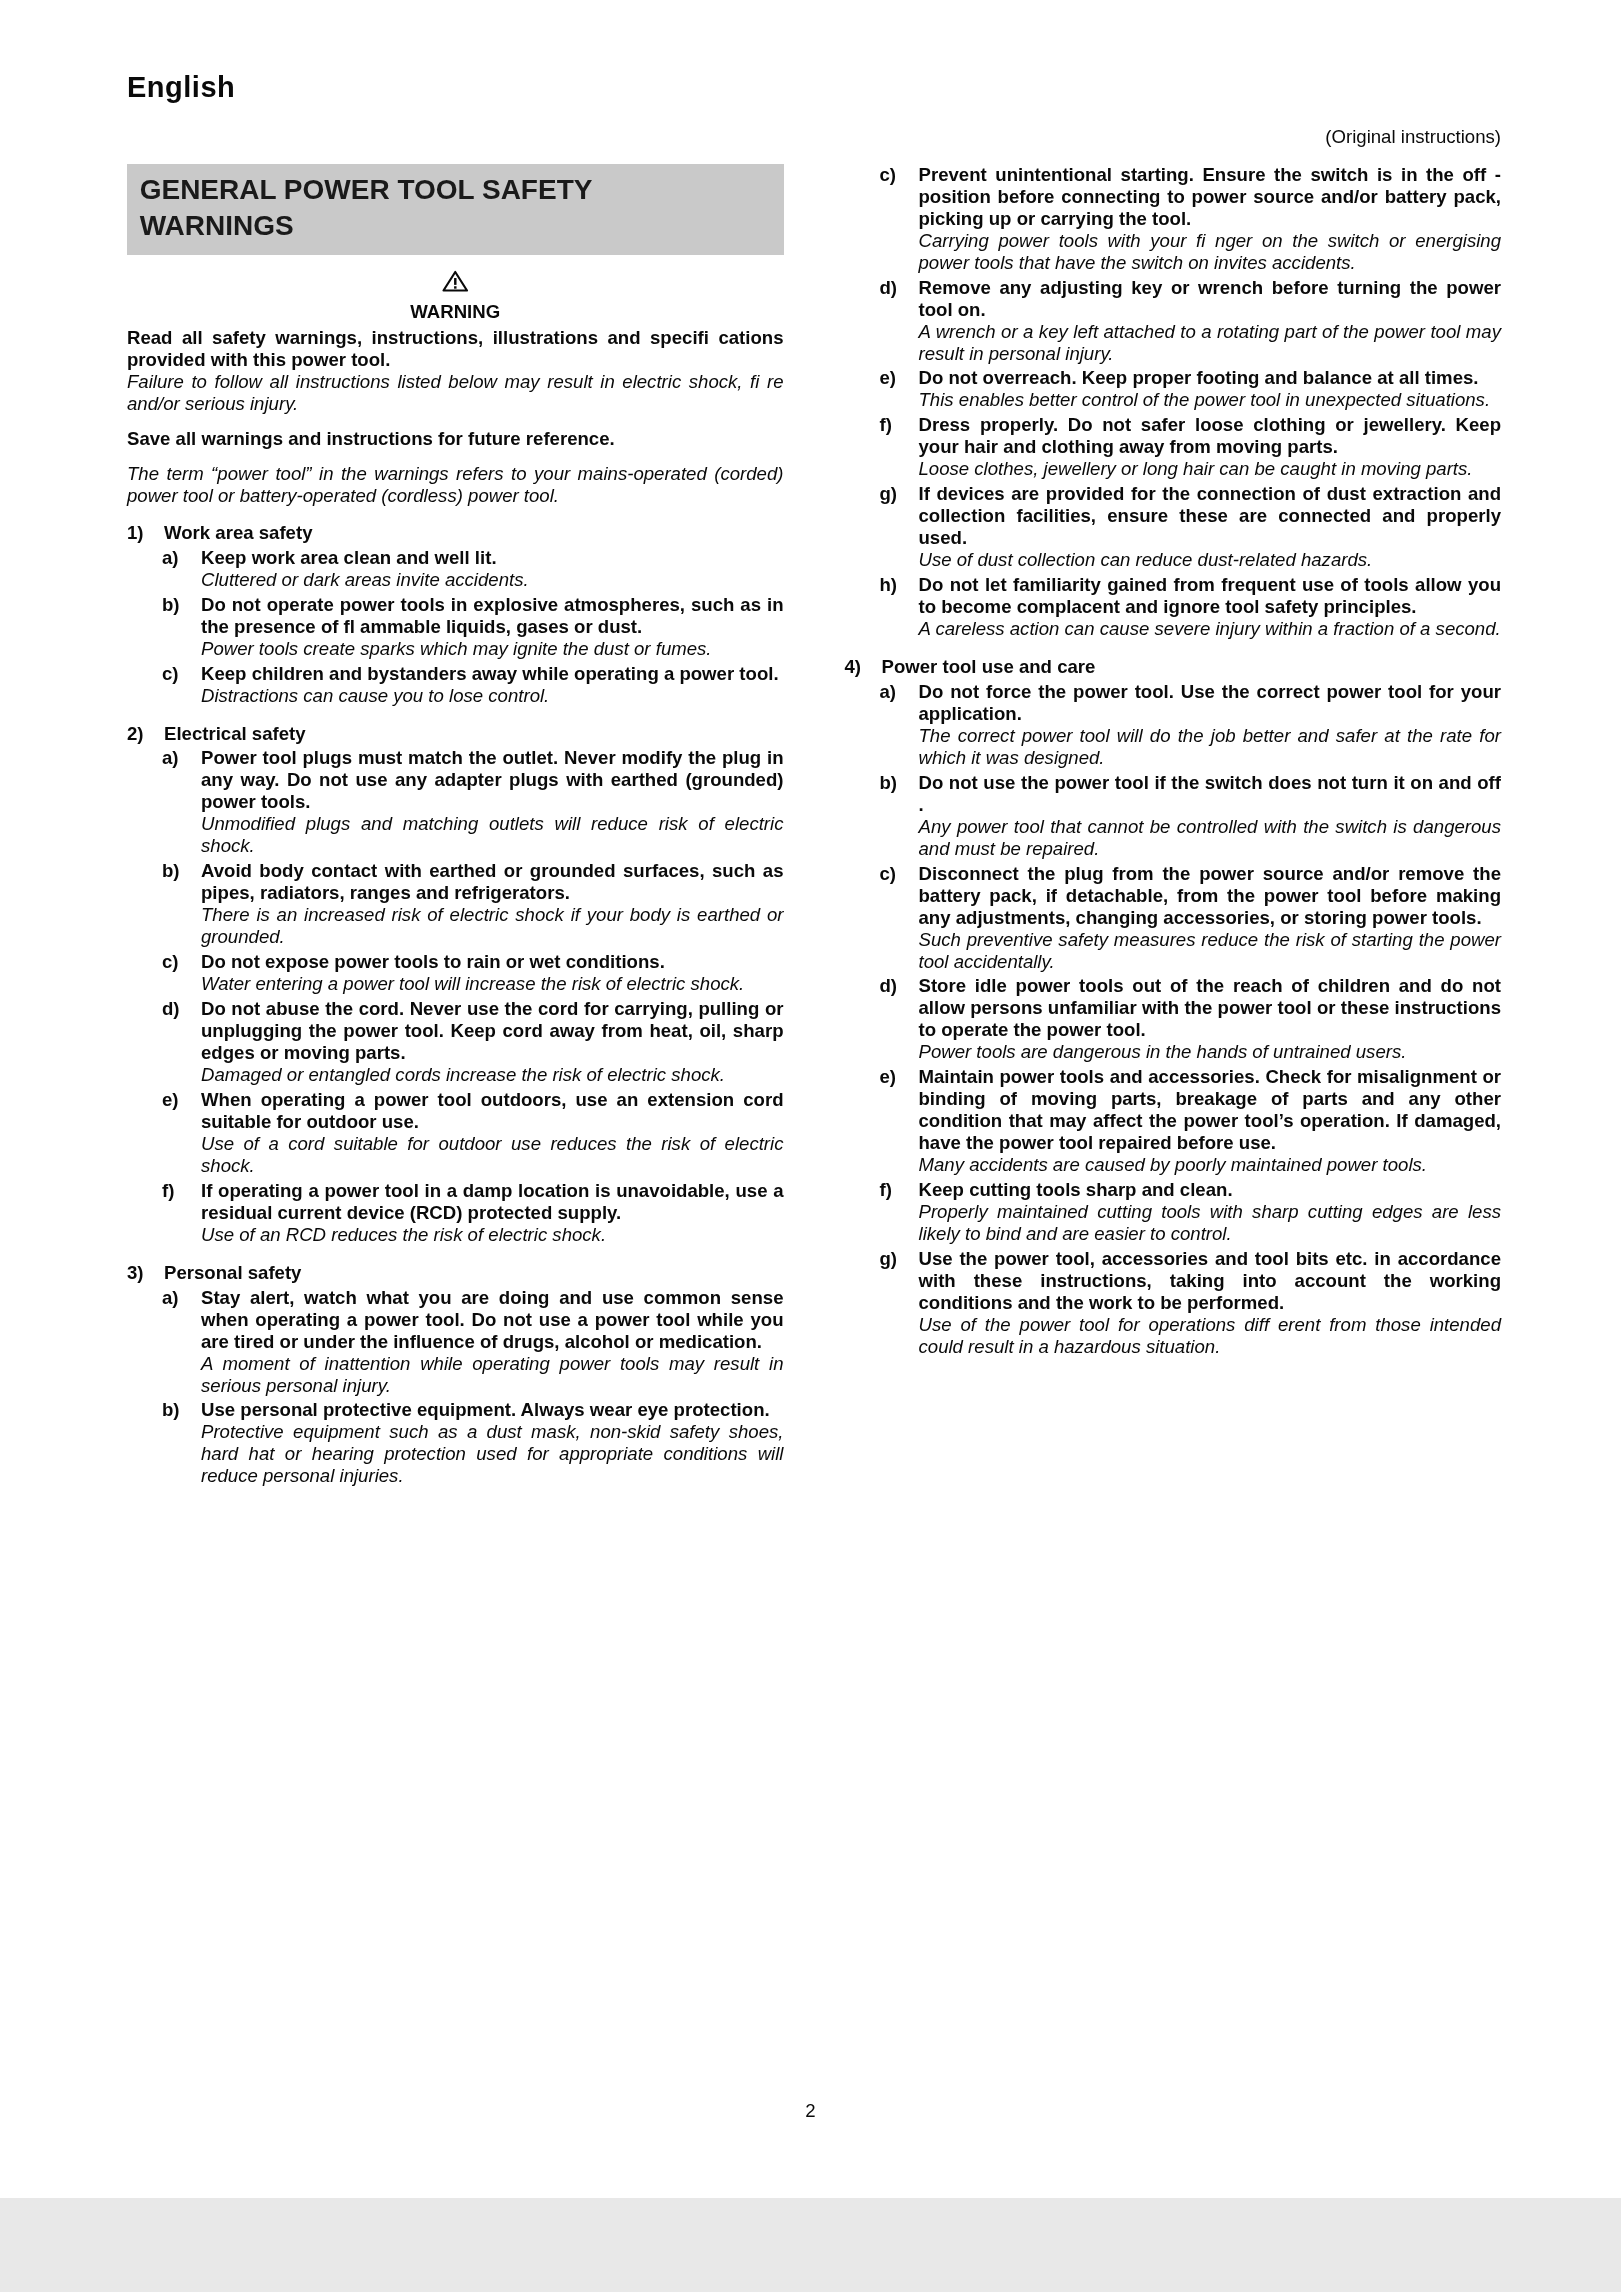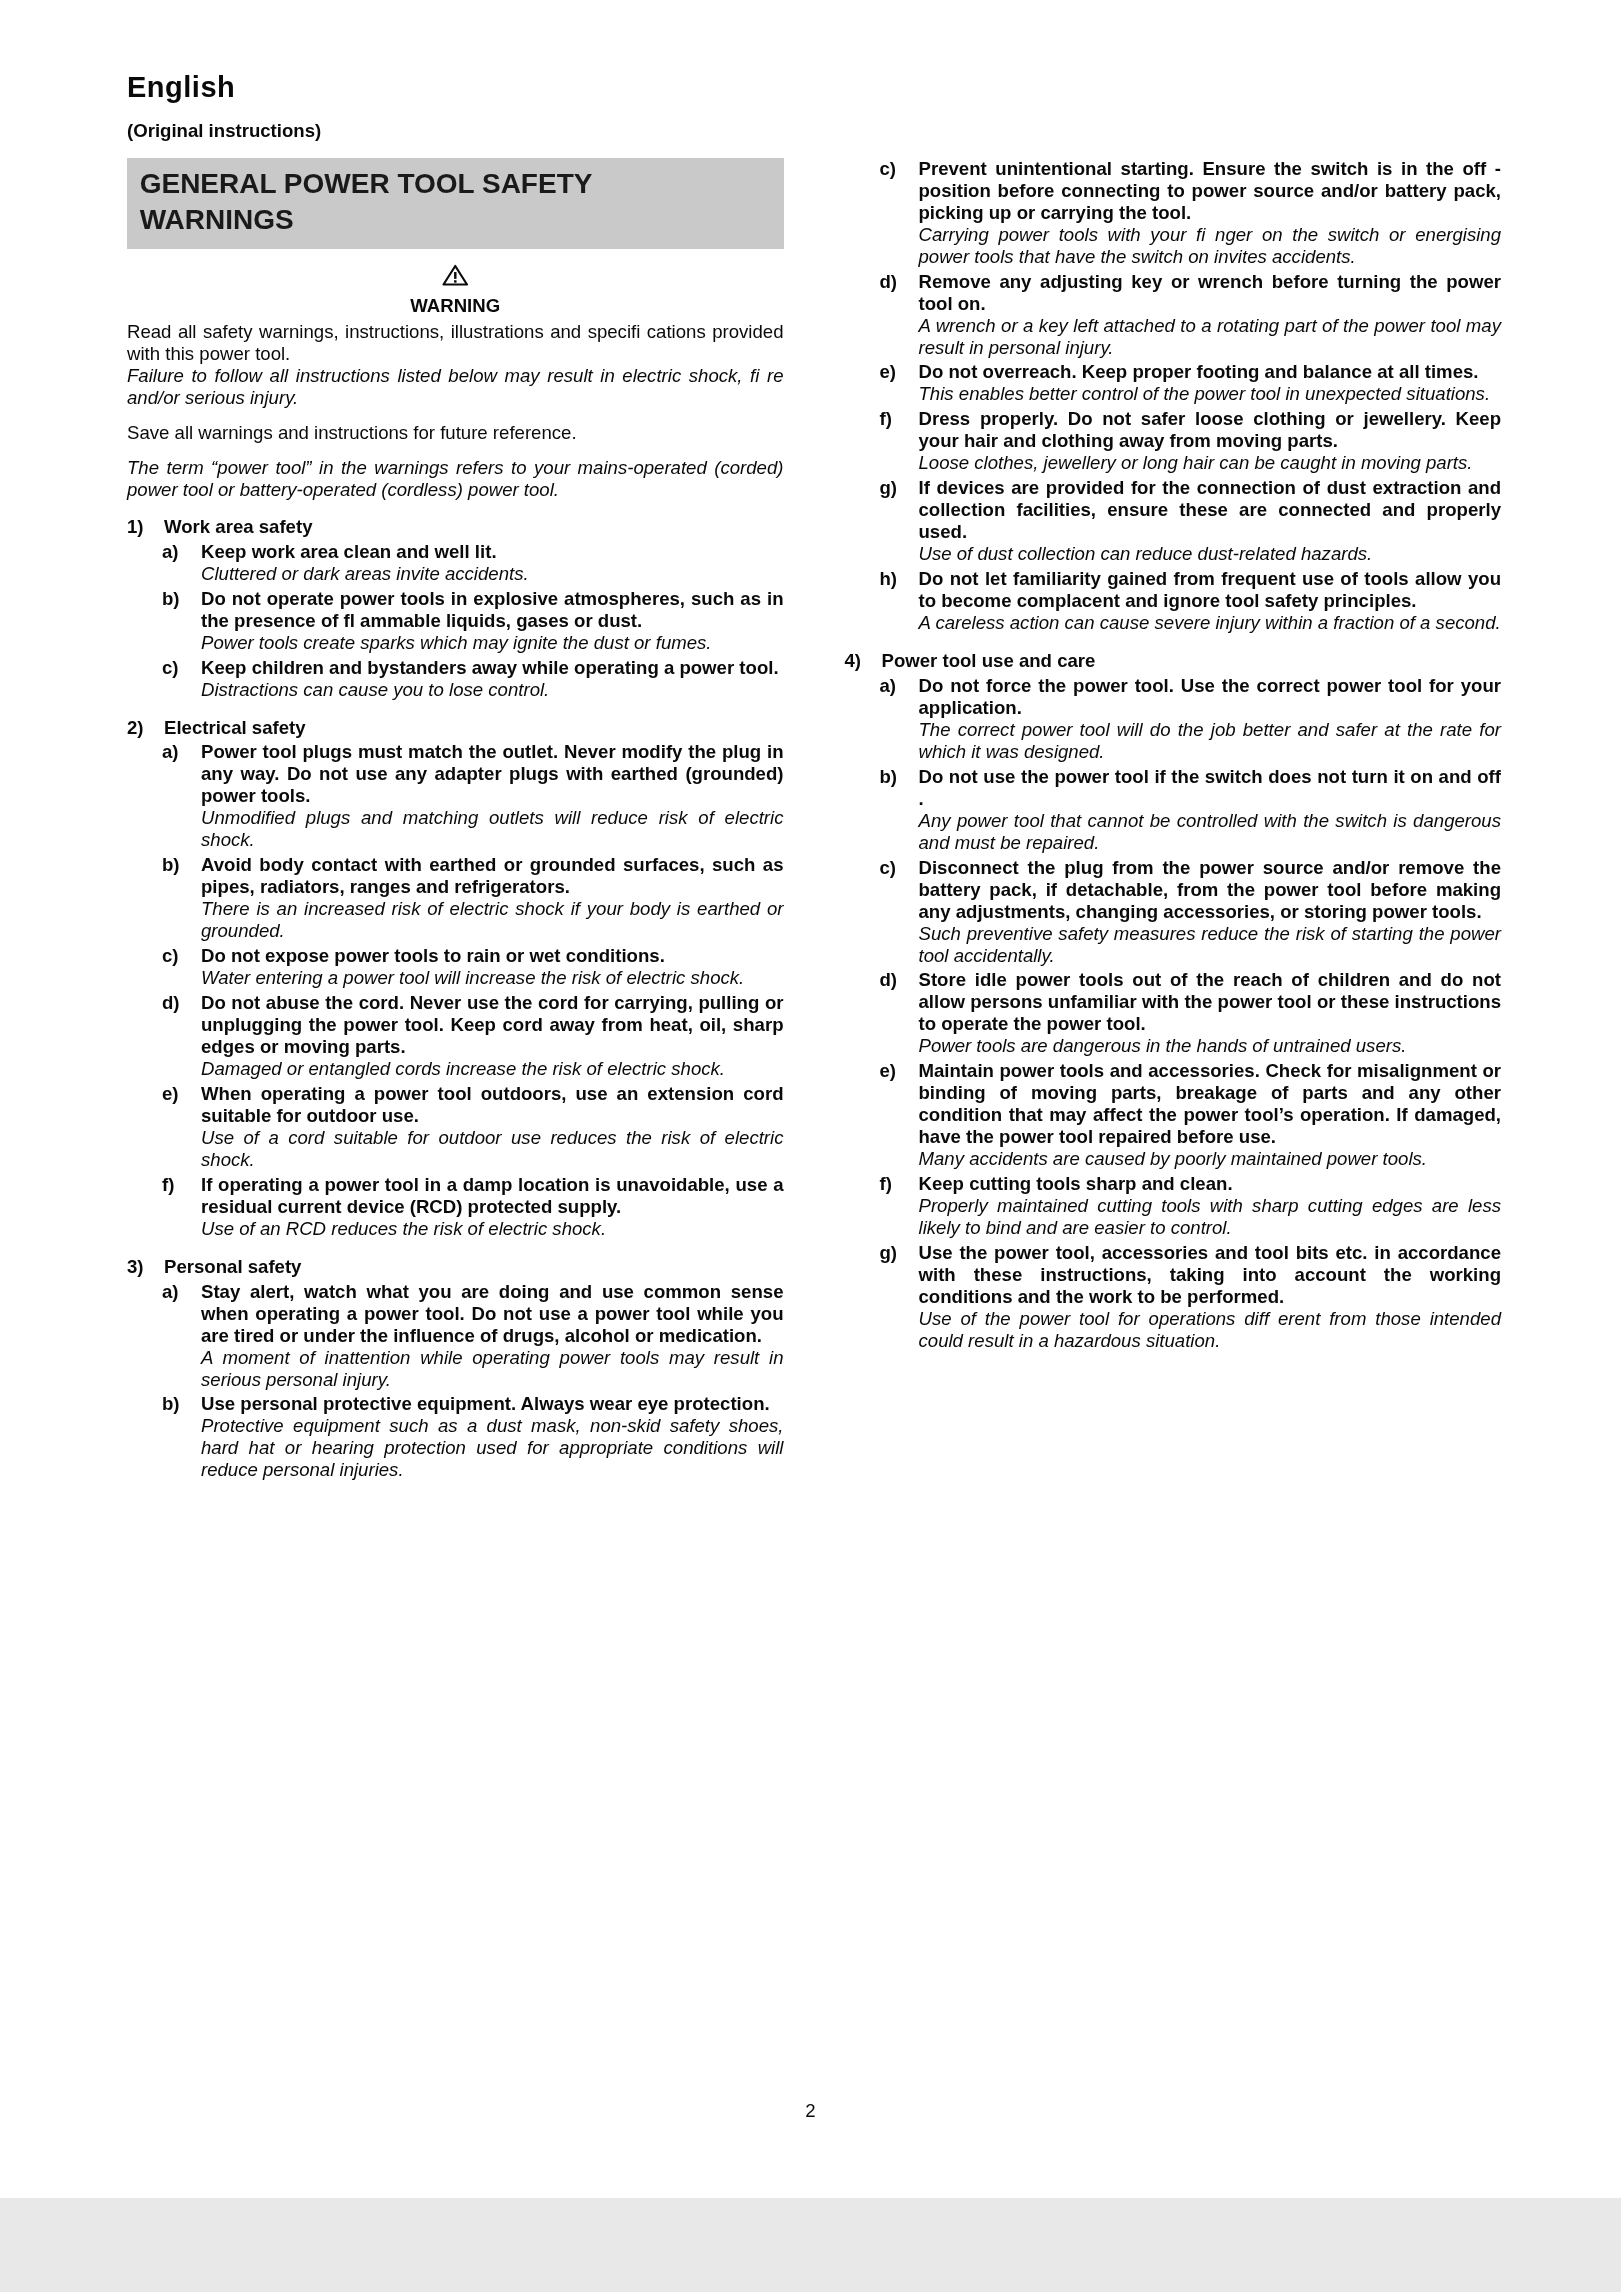--- a/index.html
+++ b/index.html
@@ -16,24 +16,24 @@
     overflow: hidden;
   }
 
   .lang {
     font-size: 29px;
     font-weight: 700;
     letter-spacing: 0.5px;
   }
 
   .origin {
-    text-align: left;
-    font-size: 18.6px;
-    font-weight: 700;
-    margin-top: 16px;
+    text-align: right;
+    font-size: 18.6px;
+    font-weight: 400;
+    margin-top: 22px;
   }
 
   .columns {
     display: flex;
     gap: 61px;
     margin-top: 15.7px;
   }
 
   .col {
     flex: 1 1 0;
@@ -60,21 +60,21 @@
     display: flex;
     align-items: center;
     gap: 8.8px;
     font-weight: 700;
     font-size: 18.6px;
     margin: 2px 0 3.9px 0;
     flex-direction: column;
   }
   .warn-icon { display: inline-flex; align-items: center; }
 
-  .bold-par  { font-weight: 400; text-align: justify; }
+  .bold-par  { font-weight: 700; text-align: justify; }
   .italic-par{ font-style: italic; text-align: justify; }
   .mt { margin-top: 12.7px; }
 
   .section { margin-top: 15.7px; }
   .section.no-heading { margin-top: 0; }
   #right-sections .section:first-child { margin-top: 0; }
 
   .section-heading {
     position: relative;
     padding-left: 37px;

